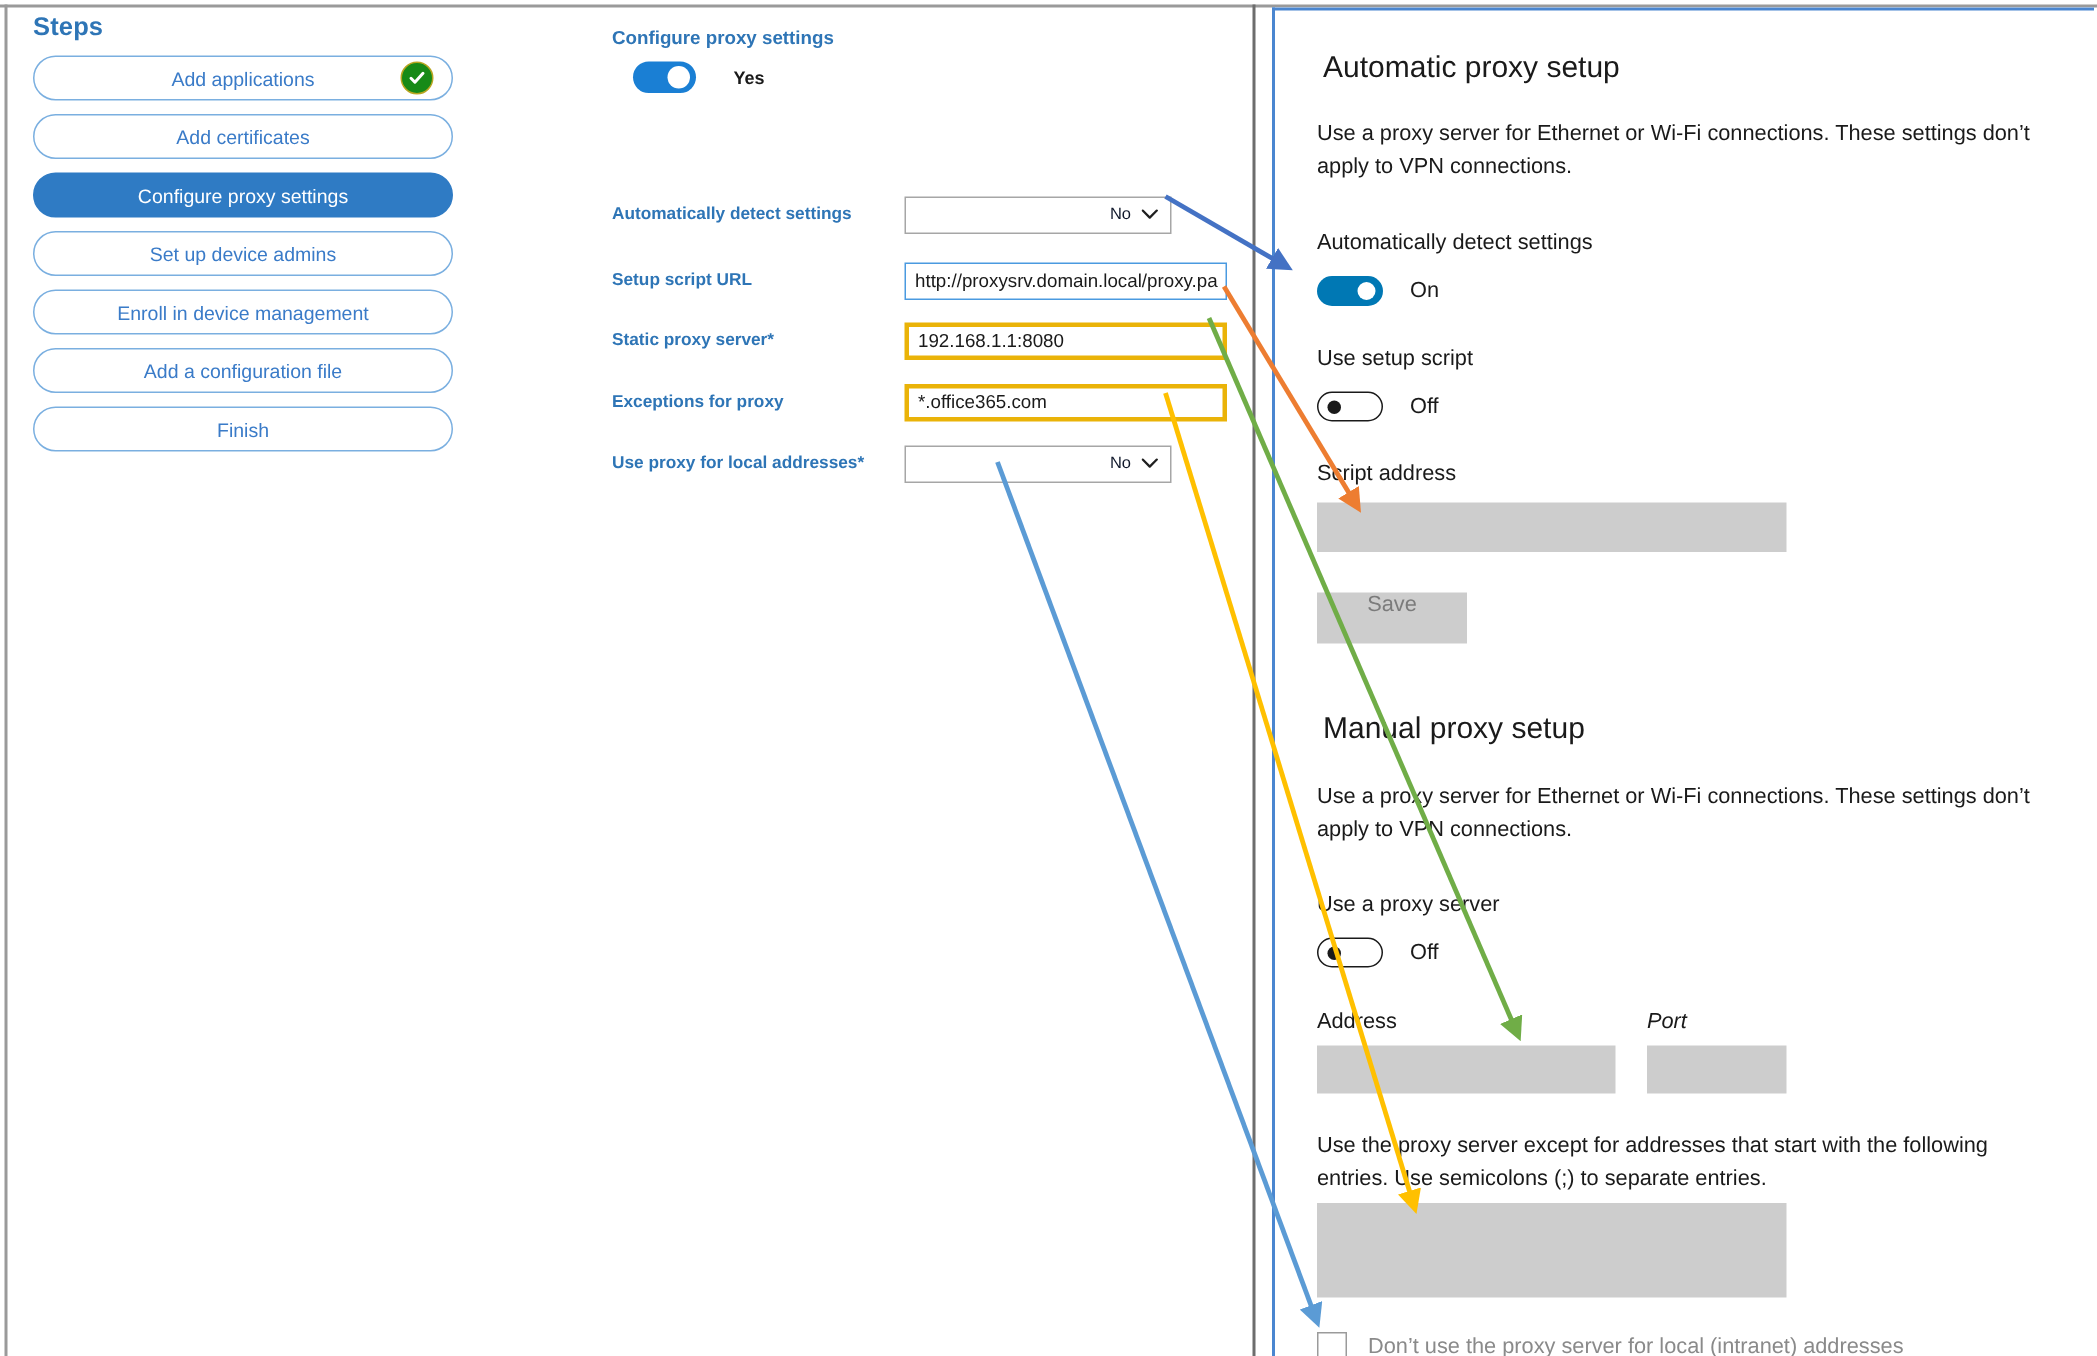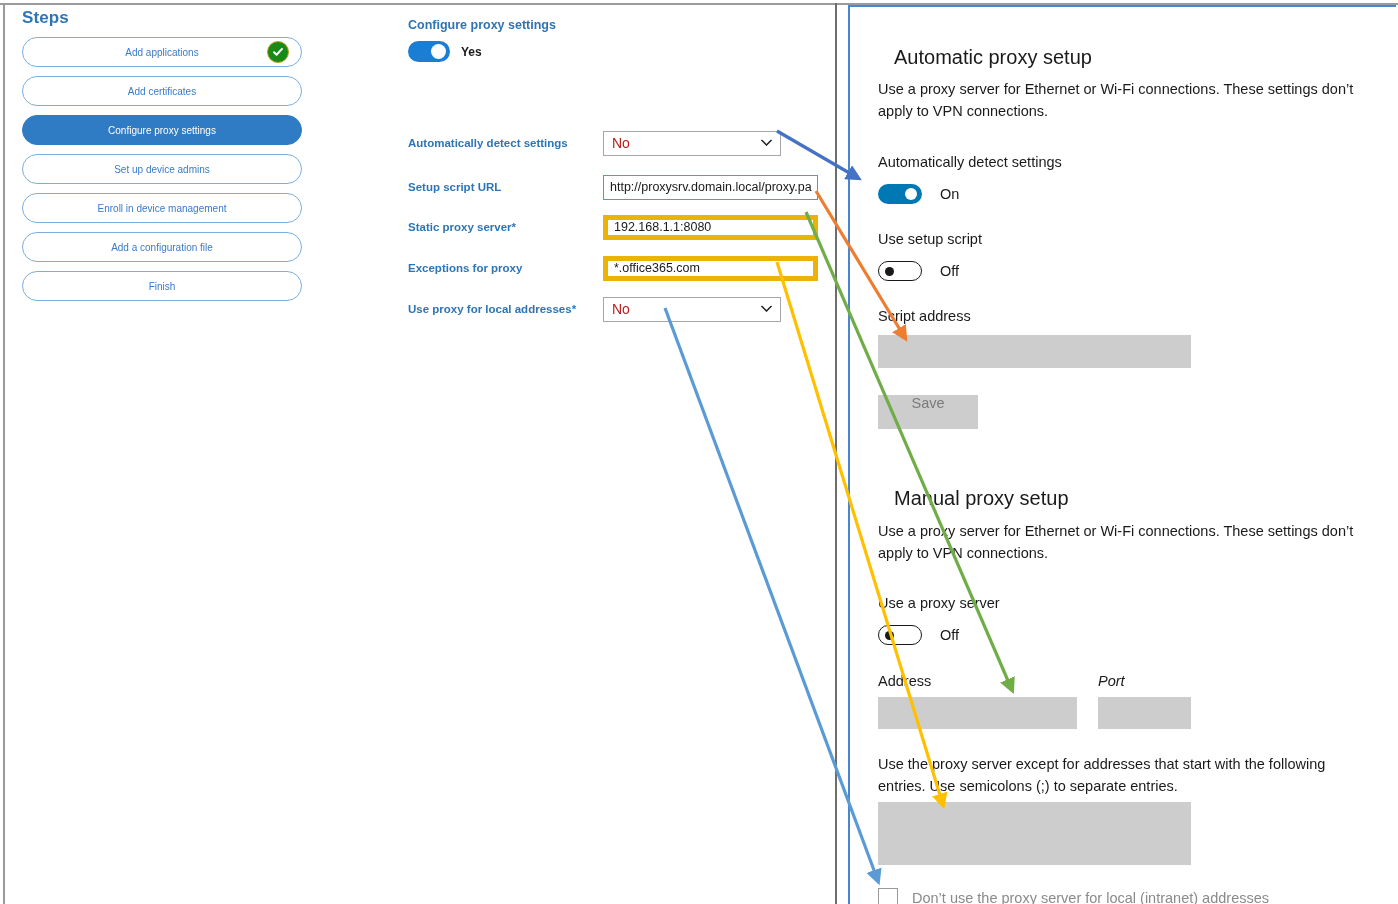--- a/index.html
+++ b/index.html
@@ -24,41 +24,41 @@
     font-size:17px;font-weight:bold;color:#2e75b6;
     margin:0 0 9px 8px;letter-spacing:.1px;
   }
   .step-btn{
     position:relative;
     box-sizing:border-box;
     width:280px;height:30px;
     margin:0 0 9px 8px;
     border:1px solid #7aafe0;border-radius:15px;
     background:#ffffff;color:#3a7bc8;
-    font-size:10px;
+    font-size:13px;
     display:flex;align-items:center;justify-content:center;
   }
   .step-btn.active{
     background:#2f7bc4;border-color:#2f7bc4;color:#ffffff;
   }
   .step-check{
     position:absolute;right:12px;top:50%;transform:translateY(-50%);
     width:20px;height:20px;border-radius:50%;
     background:#178a17;border:1.5px solid #b8a520;
     display:flex;align-items:center;justify-content:center;
   }
   .step-check svg{display:block;}
 
   
   .form{position:absolute;left:408px;top:18px;width:420px;}
   .form-head{
     font-size:12.5px;font-weight:bold;color:#2e75b6;
     margin:0 0 9px 0;
   }
-  .toggle-row{display:flex;align-items:center;gap:11px;margin-bottom:6px;}
+  .toggle-row{display:flex;align-items:center;gap:25px;margin-bottom:6px;margin-left:14px;}
   .sw{
     width:42px;height:21px;border-radius:11px;background:#1a7fd4;
     position:relative;flex:none;
   }
   .sw .knob{
     position:absolute;top:3px;right:4px;width:15px;height:15px;
     border-radius:50%;background:#ffffff;
   }
   .sw-label{font-size:12px;color:#1a1a1a;font-weight:bold;}
 
@@ -70,53 +70,54 @@
     width:195px;flex:none;
     font-size:11.5px;font-weight:bold;color:#2e75b6;
     line-height:14px;
   }
   .f-label .req{color:#2e75b6;font-weight:bold;}
   .f-ctrl{position:relative;}
   .sel{
     box-sizing:border-box;
     width:178px;height:25px;
     border:1px solid #a6a6a6;background:#ffffff;
-    font-size:14px;color:#b91c1c;
+    font-size:11px;color:#0f172a;
     padding:0 26px 0 8px;
     display:flex;align-items:center;
     border-radius:0;
+    justify-content:flex-end;
   }
   .sel .chev{
     position:absolute;right:9px;top:50%;transform:translateY(-50%);
     width:11px;height:7px;
   }
   .txt{
     box-sizing:border-box;
     width:215px;height:25px;
-    border:5px solid #eab308;background:#ffffff;
+    border:3px solid #eab308;background:#ffffff;
     font-size:12.5px;color:#1a1a1a;
     padding:0 6px;
     display:flex;align-items:center;
     white-space:nowrap;overflow:hidden;
   }
   .txt.focused{border:1.5px solid #4a9ae0;}
 
   
   .rpanel{
     position:absolute;left:848px;top:5px;
     width:548px;height:899px;
     box-sizing:border-box;
     border:2px solid #4a86d0;border-right:none;border-bottom:none;
     background:#ffffff;
     overflow:hidden;
   }
   .rinner{position:absolute;left:28px;top:0;width:500px;}
   .r-h1{
     font-size:20px;color:#1a1a1a;font-weight:normal;
-    margin:16px;line-height:26px;
+    margin:4px;line-height:26px;
   }
   .r-p{
     font-size:14.5px;color:#1a1a1a;line-height:22px;margin:0;
     width:492px;
   }
   .r-lbl{font-size:14.5px;color:#1a1a1a;line-height:20px;margin:0;}
   .r-lbl.dim{color:#8a8a8a;}
   .win-sw{
     display:flex;align-items:center;gap:18px;
   }

